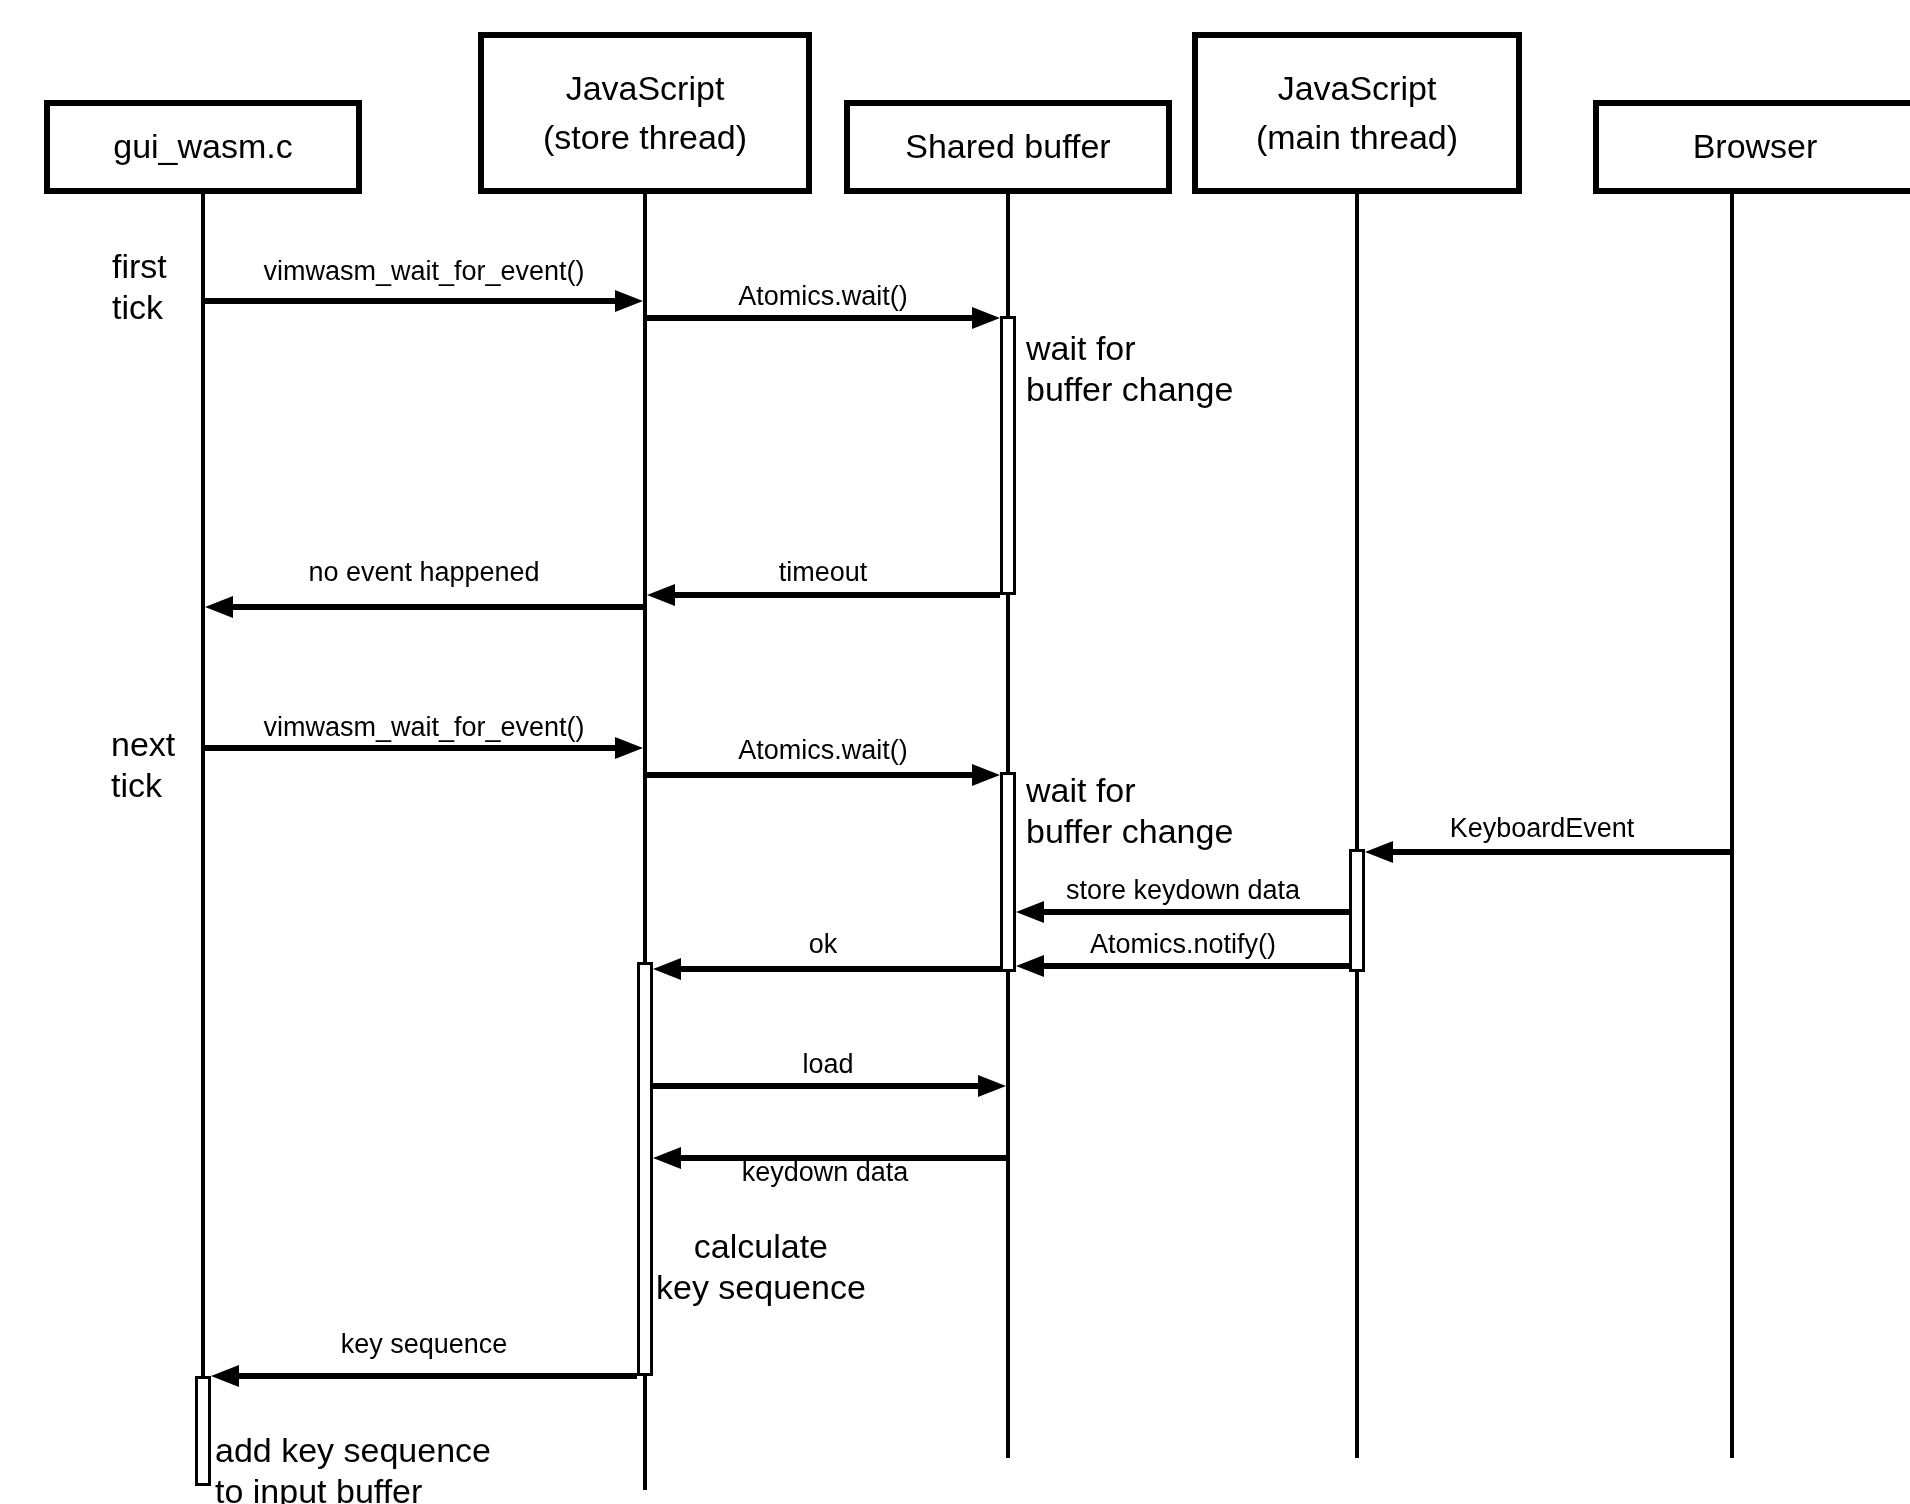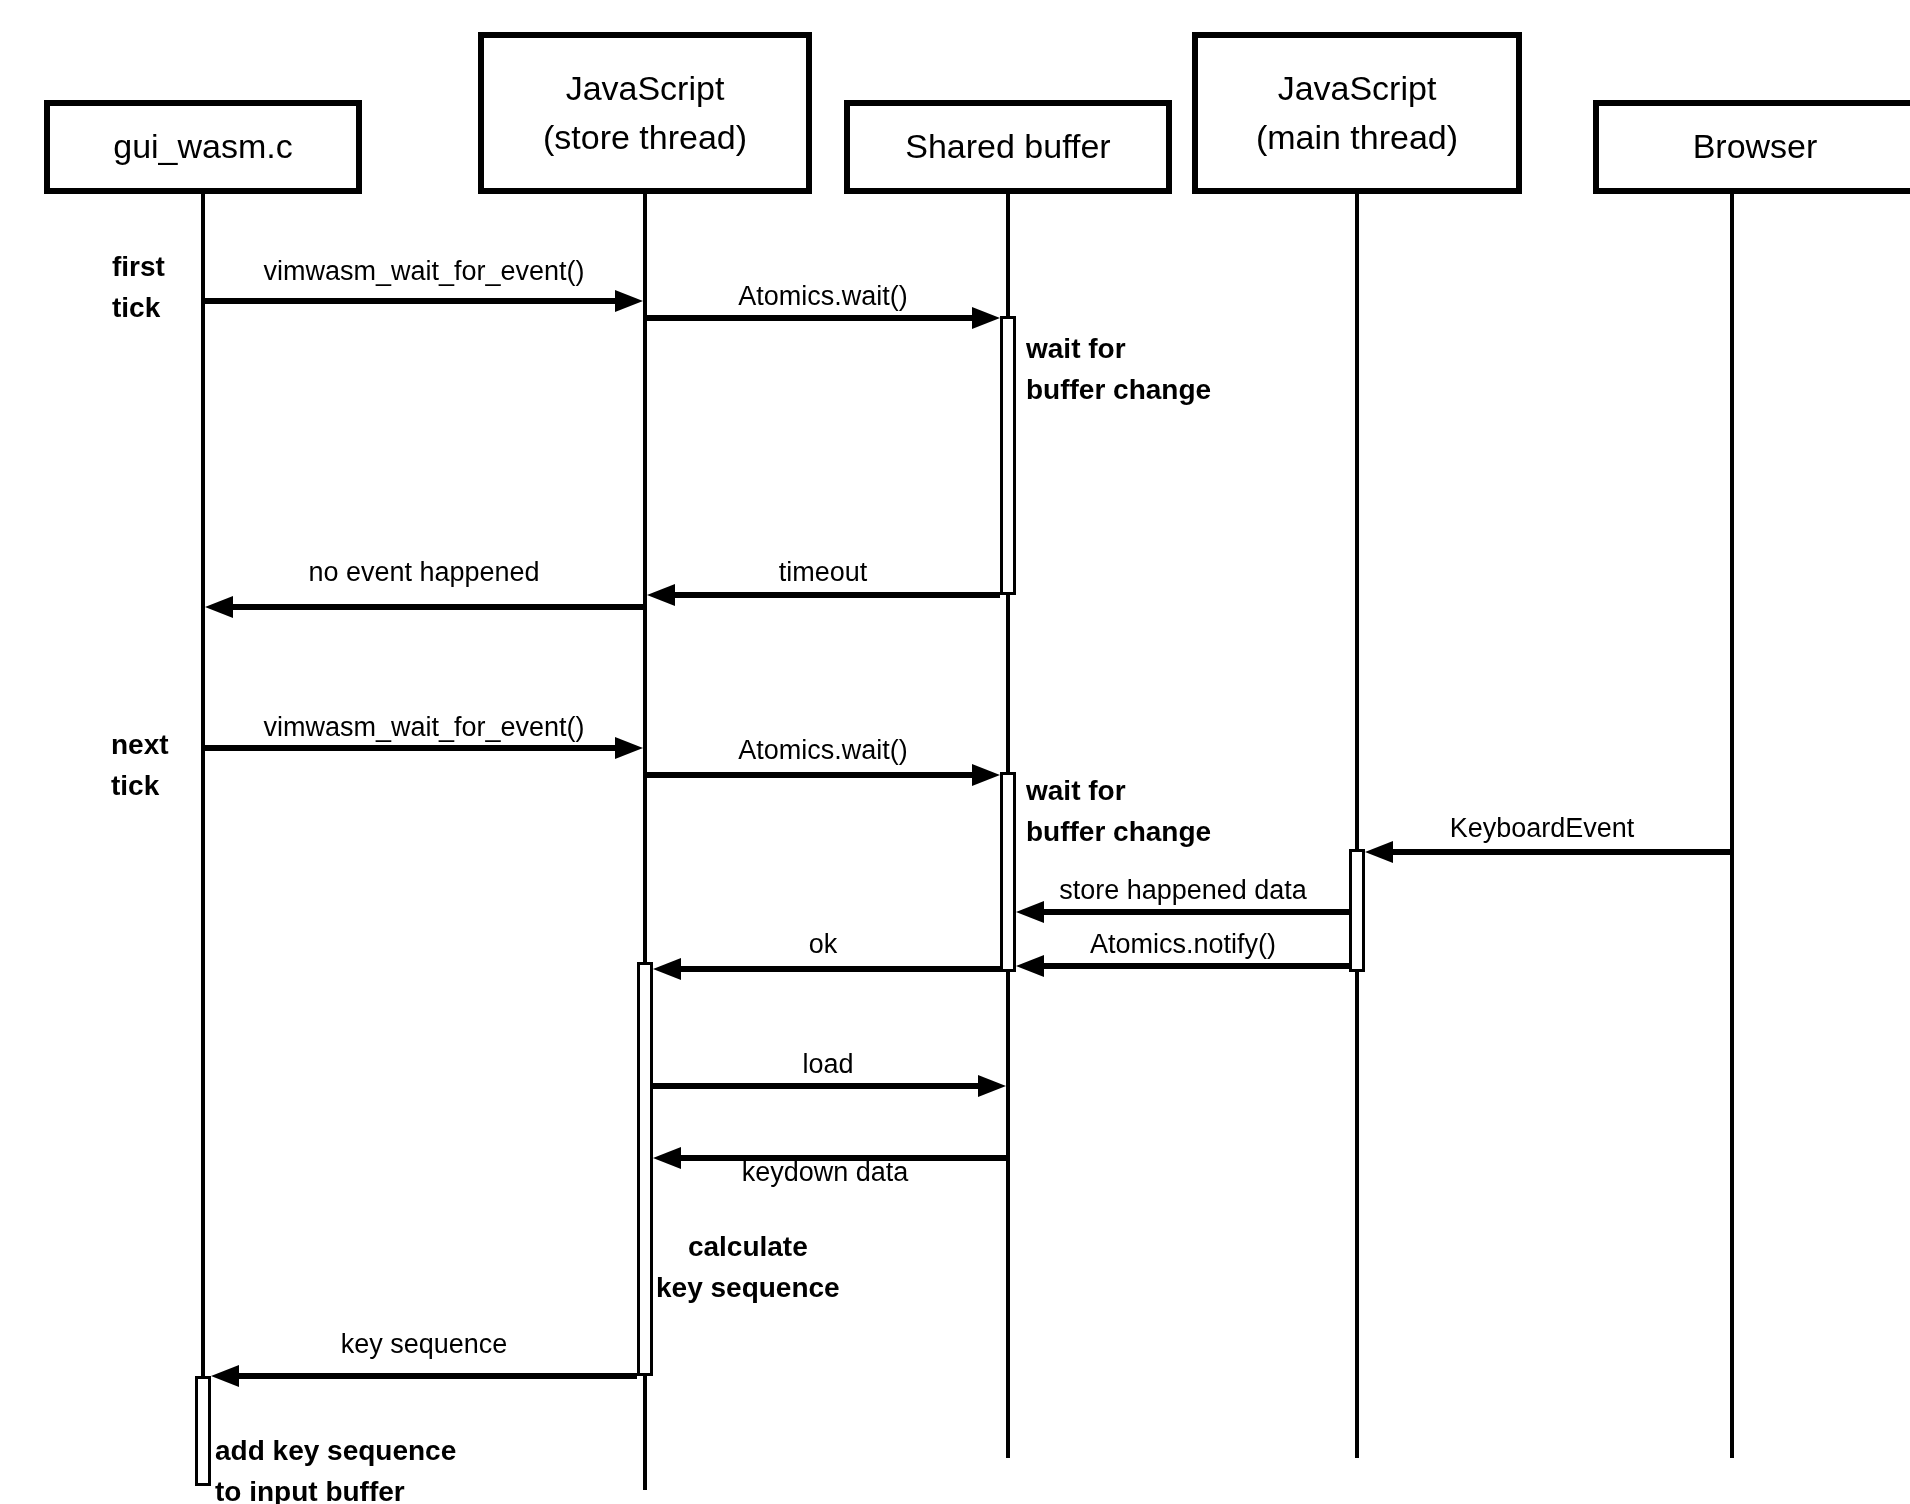--- a/index.html
+++ b/index.html
@@ -77,25 +77,24 @@
     position: absolute;
     transform: translateX(-50%);
     font-size: 27px;
     line-height: 34px;
     white-space: nowrap;
     z-index: 4;
     background: transparent;
   }
   .note, .tick {
     position: absolute;
-    font-size: 28px;
+    font-size: 34px;
     line-height: 41px;
     white-space: nowrap;
     z-index: 4;
-    font-weight: bold;
   }
 </style>
 </head>
 <body>
 
 <div class="canvas">
 
   <div class="lifeline" style="left:201px; top:194px; height:1182px;"></div>
   <div class="lifeline" style="left:643px; top:194px; height:1296px;"></div>
   <div class="lifeline" style="left:1006px; top:194px; height:1264px;"></div>
@@ -184,21 +183,21 @@
   <div class="msg to-left" style="left:1365px; top:841px; width:365px;">
     <div class="line"></div>
     <div class="head"></div>
   </div>
   <div class="msg-label" style="left:1542px; top:811px;">KeyboardEvent</div>
 
   <div class="msg to-left" style="left:1016px; top:901px; width:333px;">
     <div class="line"></div>
     <div class="head"></div>
   </div>
-  <div class="msg-label" style="left:1183px; top:873px;">store happened data</div>
+  <div class="msg-label" style="left:1183px; top:873px;">store keydown data</div>
 
   <div class="msg to-left" style="left:1016px; top:955px; width:333px;">
     <div class="line"></div>
     <div class="head"></div>
   </div>
   <div class="msg-label" style="left:1183px; top:927px;">Atomics.notify()</div>
 
   <div class="msg to-left" style="left:653px; top:958px; width:347px;">
     <div class="line"></div>
     <div class="head"></div>

